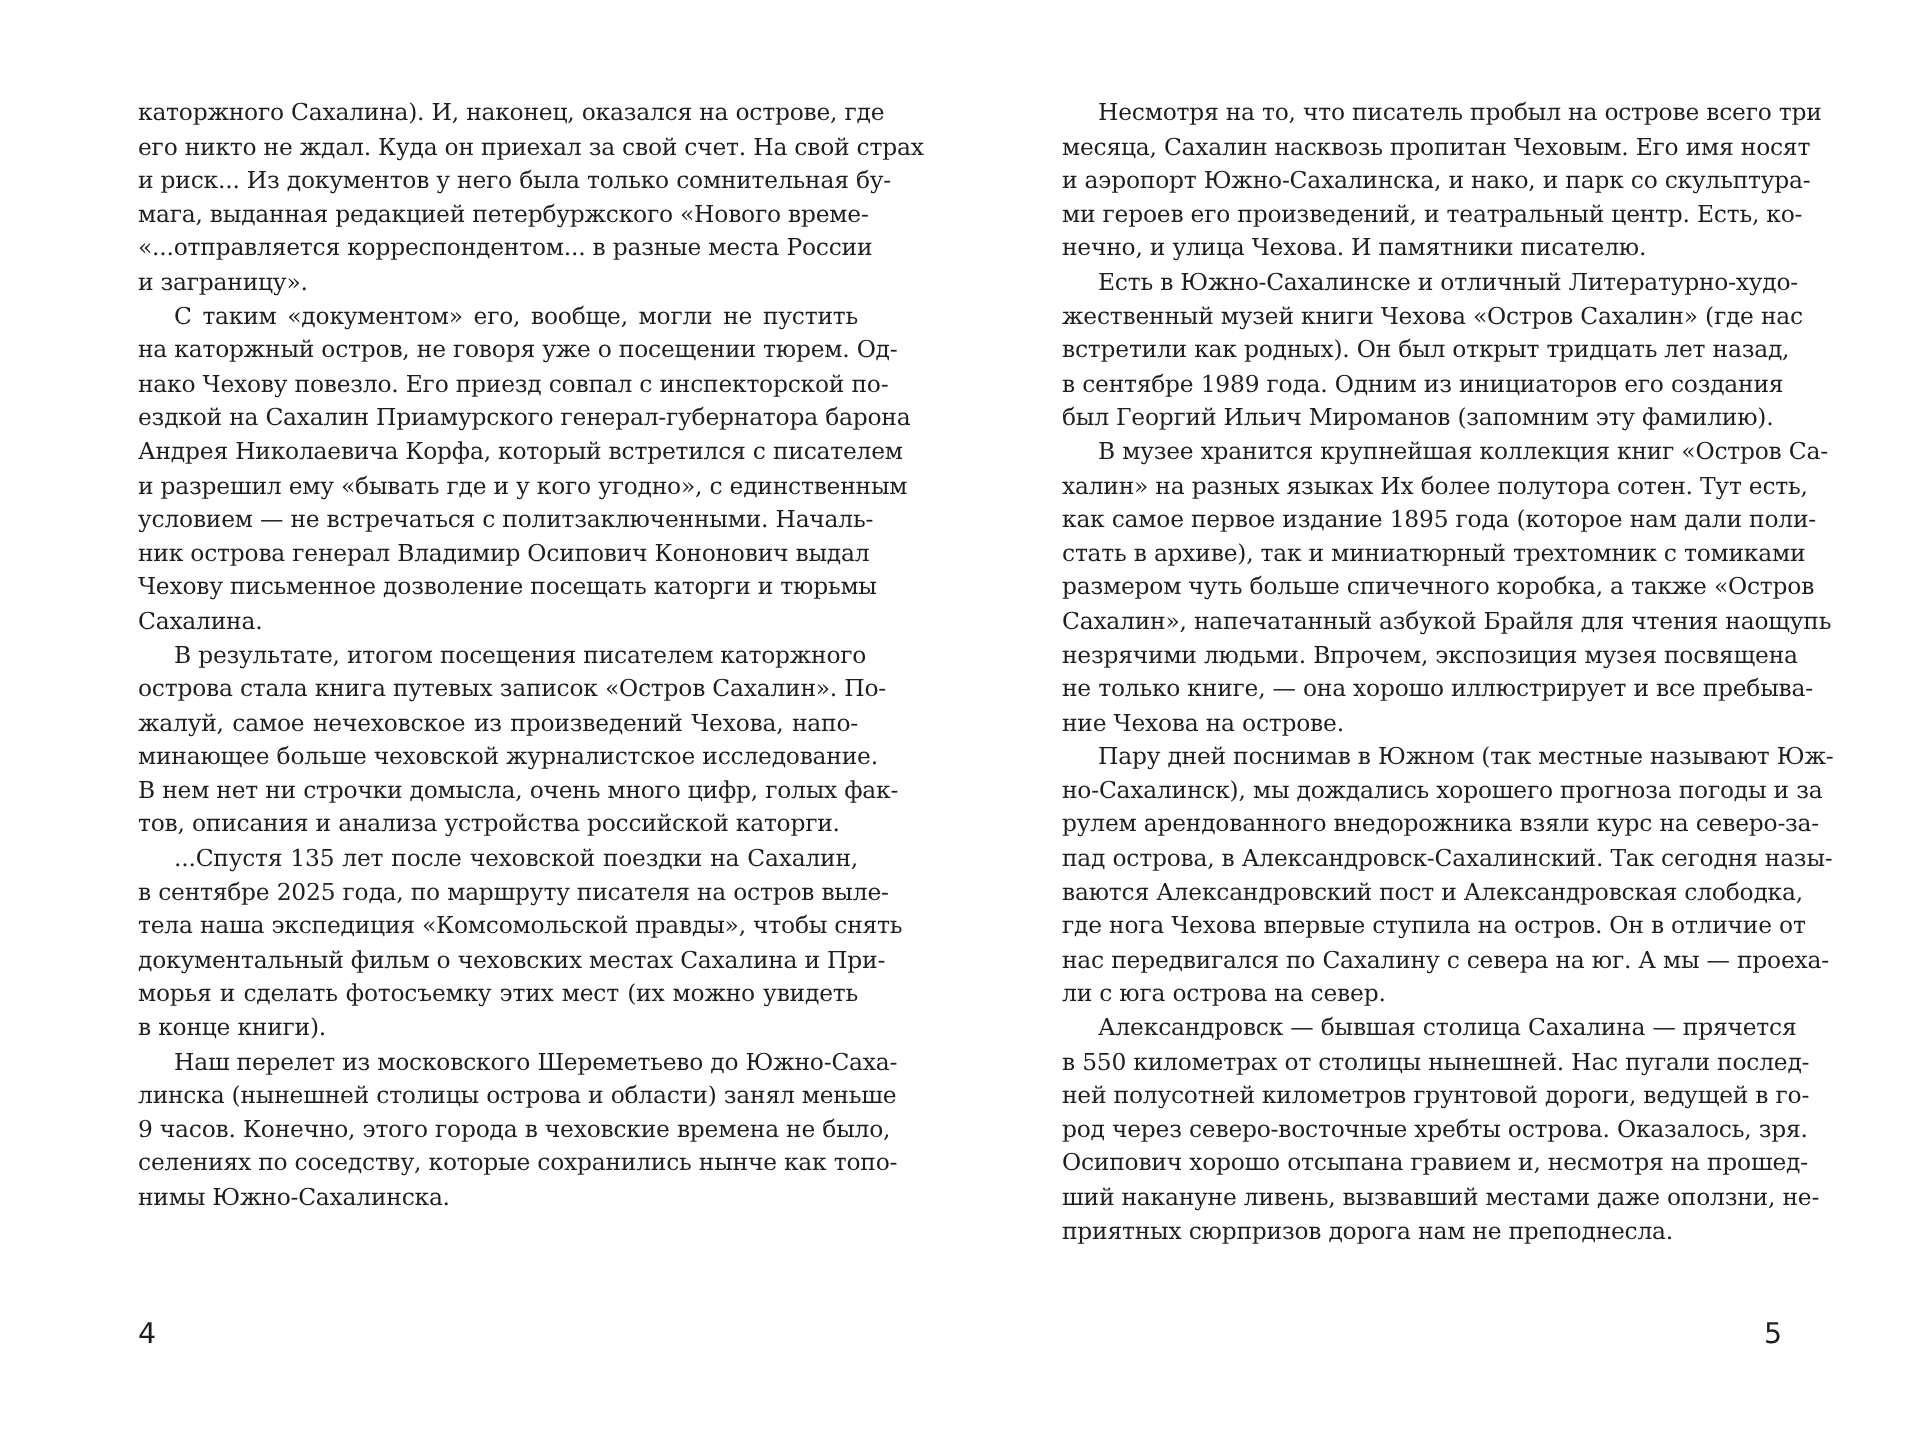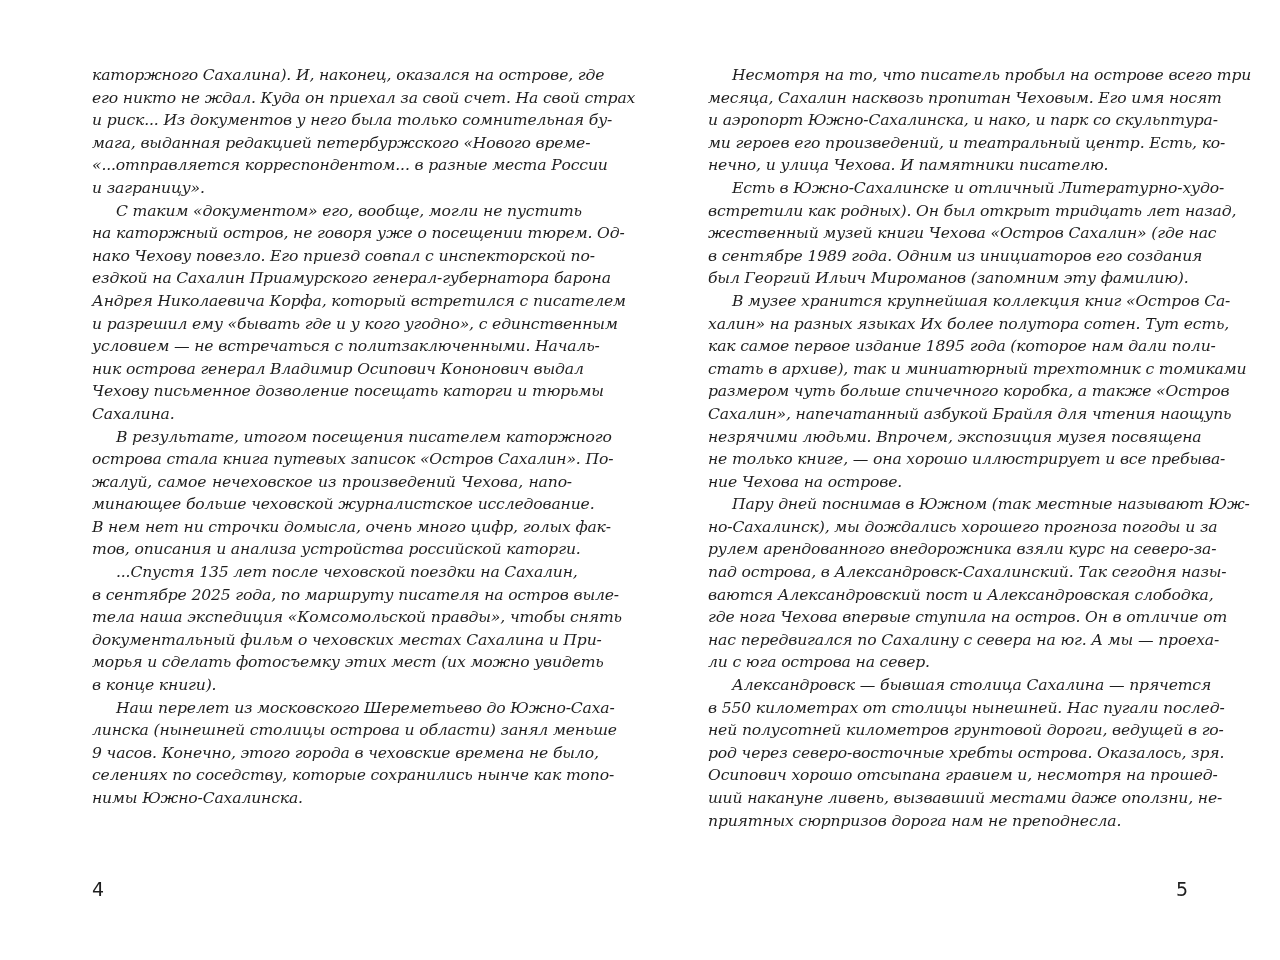--- a/index.html
+++ b/index.html
@@ -1,21 +1,21 @@
 <!DOCTYPE html>
 <html><head>
 <meta charset="utf-8">
 <style>
   html, body { margin: 0; padding: 0; background: #ffffff; }
   body { width: 1280px; height: 960px; position: relative; overflow: hidden;
          font-family: "DejaVu Serif", "Liberation Serif", serif; color: #1e1e1e; }
   .page { position: absolute; top: 64px; width: 480px; }
   .page-left { left: 92px; }
   .page-right { left: 708px; }
-  .para { margin: 0; font-style: italic; }
+  .para { margin: 0; }
   .line { display: block; height: 22.6px; line-height: 22.6px; font-size: 15.6px;
           text-align: justify; text-align-last: justify; white-space: nowrap; overflow: visible;
           letter-spacing: -0.15px; }
   .line.last { text-align-last: left; }
   .line.indent { padding-left: 24px; }
   .pagenum { position: absolute; top: 878px; font-family: "DejaVu Sans", "Liberation Sans", sans-serif;
              font-size: 19px; color: #1e1e1e; }
   .pagenum-left { left: 92px; }
   .pagenum-right { left: 1176px; }
 </style>
@@ -70,22 +70,22 @@
 <div class="page page-right" id="right-page">
     <div class="para">
       <span class="line indent">Несмотря на то, что писатель пробыл на острове всего три</span>
       <span class="line">месяца, Сахалин насквозь пропитан Чеховым. Его имя носят</span>
       <span class="line">и аэропорт Южно-Сахалинска, и нако, и парк со скульптура-</span>
       <span class="line">ми героев его произведений, и театральный центр. Есть, ко-</span>
       <span class="line last">нечно, и улица Чехова. И памятники писателю.</span>
     </div>
     <div class="para">
       <span class="line indent">Есть в Южно-Сахалинске и отличный Литературно-худо-</span>
+      <span class="line">жественный музей книги Чехова «Остров Сахалин» (где нас</span>
       <span class="line">встретили как родных). Он был открыт тридцать лет назад,</span>
-      <span class="line">жественный музей книги Чехова «Остров Сахалин» (где нас</span>
       <span class="line">в сентябре 1989 года. Одним из инициаторов его создания</span>
       <span class="line last">был Георгий Ильич Мироманов (запомним эту фамилию).</span>
     </div>
     <div class="para">
       <span class="line indent">В музее хранится крупнейшая коллекция книг «Остров Са-</span>
       <span class="line">халин» на разных языках Их более полутора сотен. Тут есть,</span>
       <span class="line">как самое первое издание 1895 года (которое нам дали поли-</span>
       <span class="line">стать в архиве), так и миниатюрный трехтомник с томиками</span>
       <span class="line">размером чуть больше спичечного коробка, а также «Остров</span>
       <span class="line">Сахалин», напечатанный азбукой Брайля для чтения наощупь</span>

